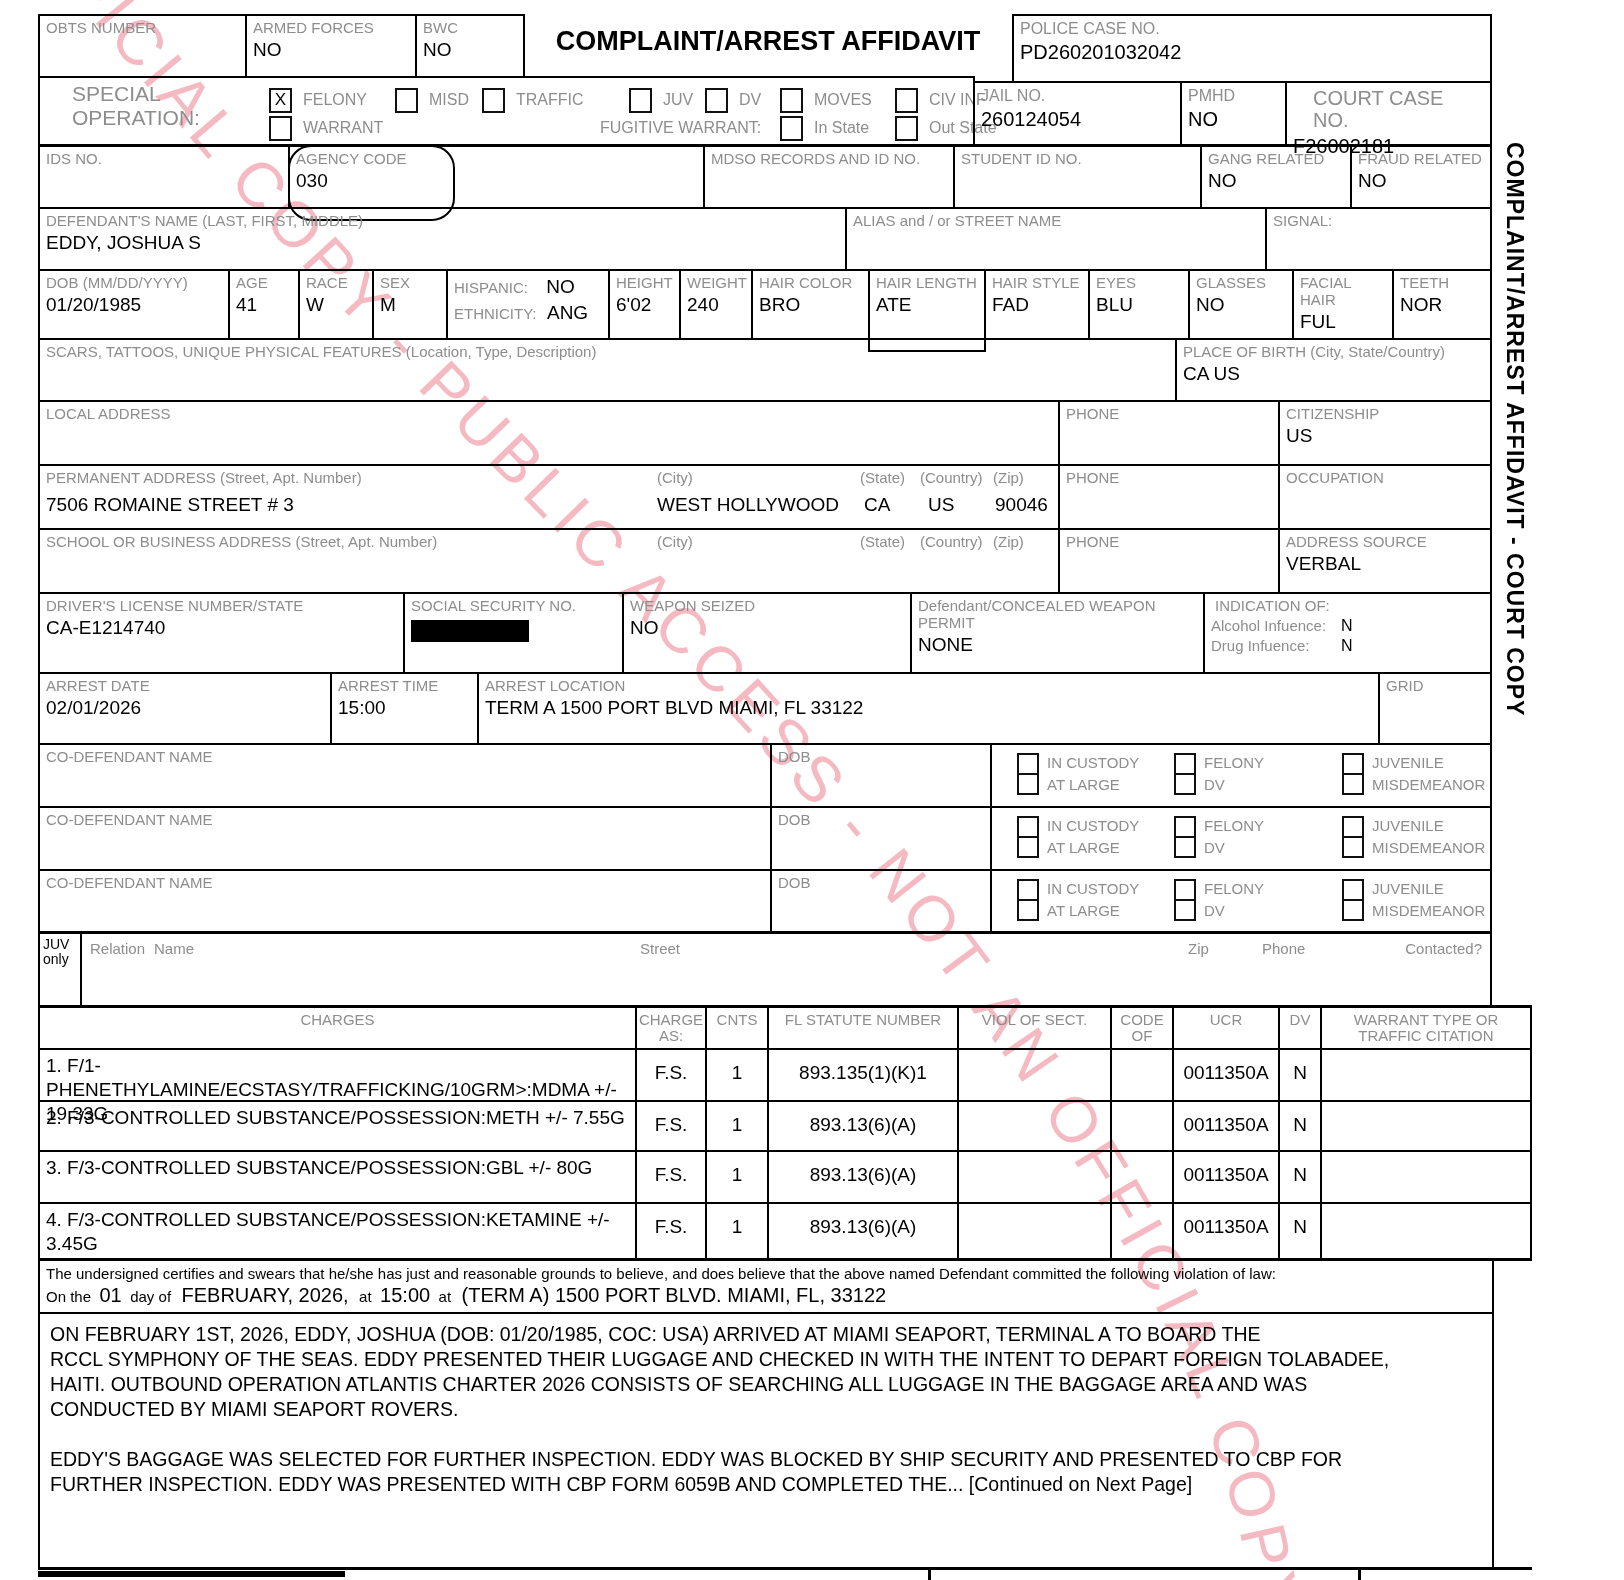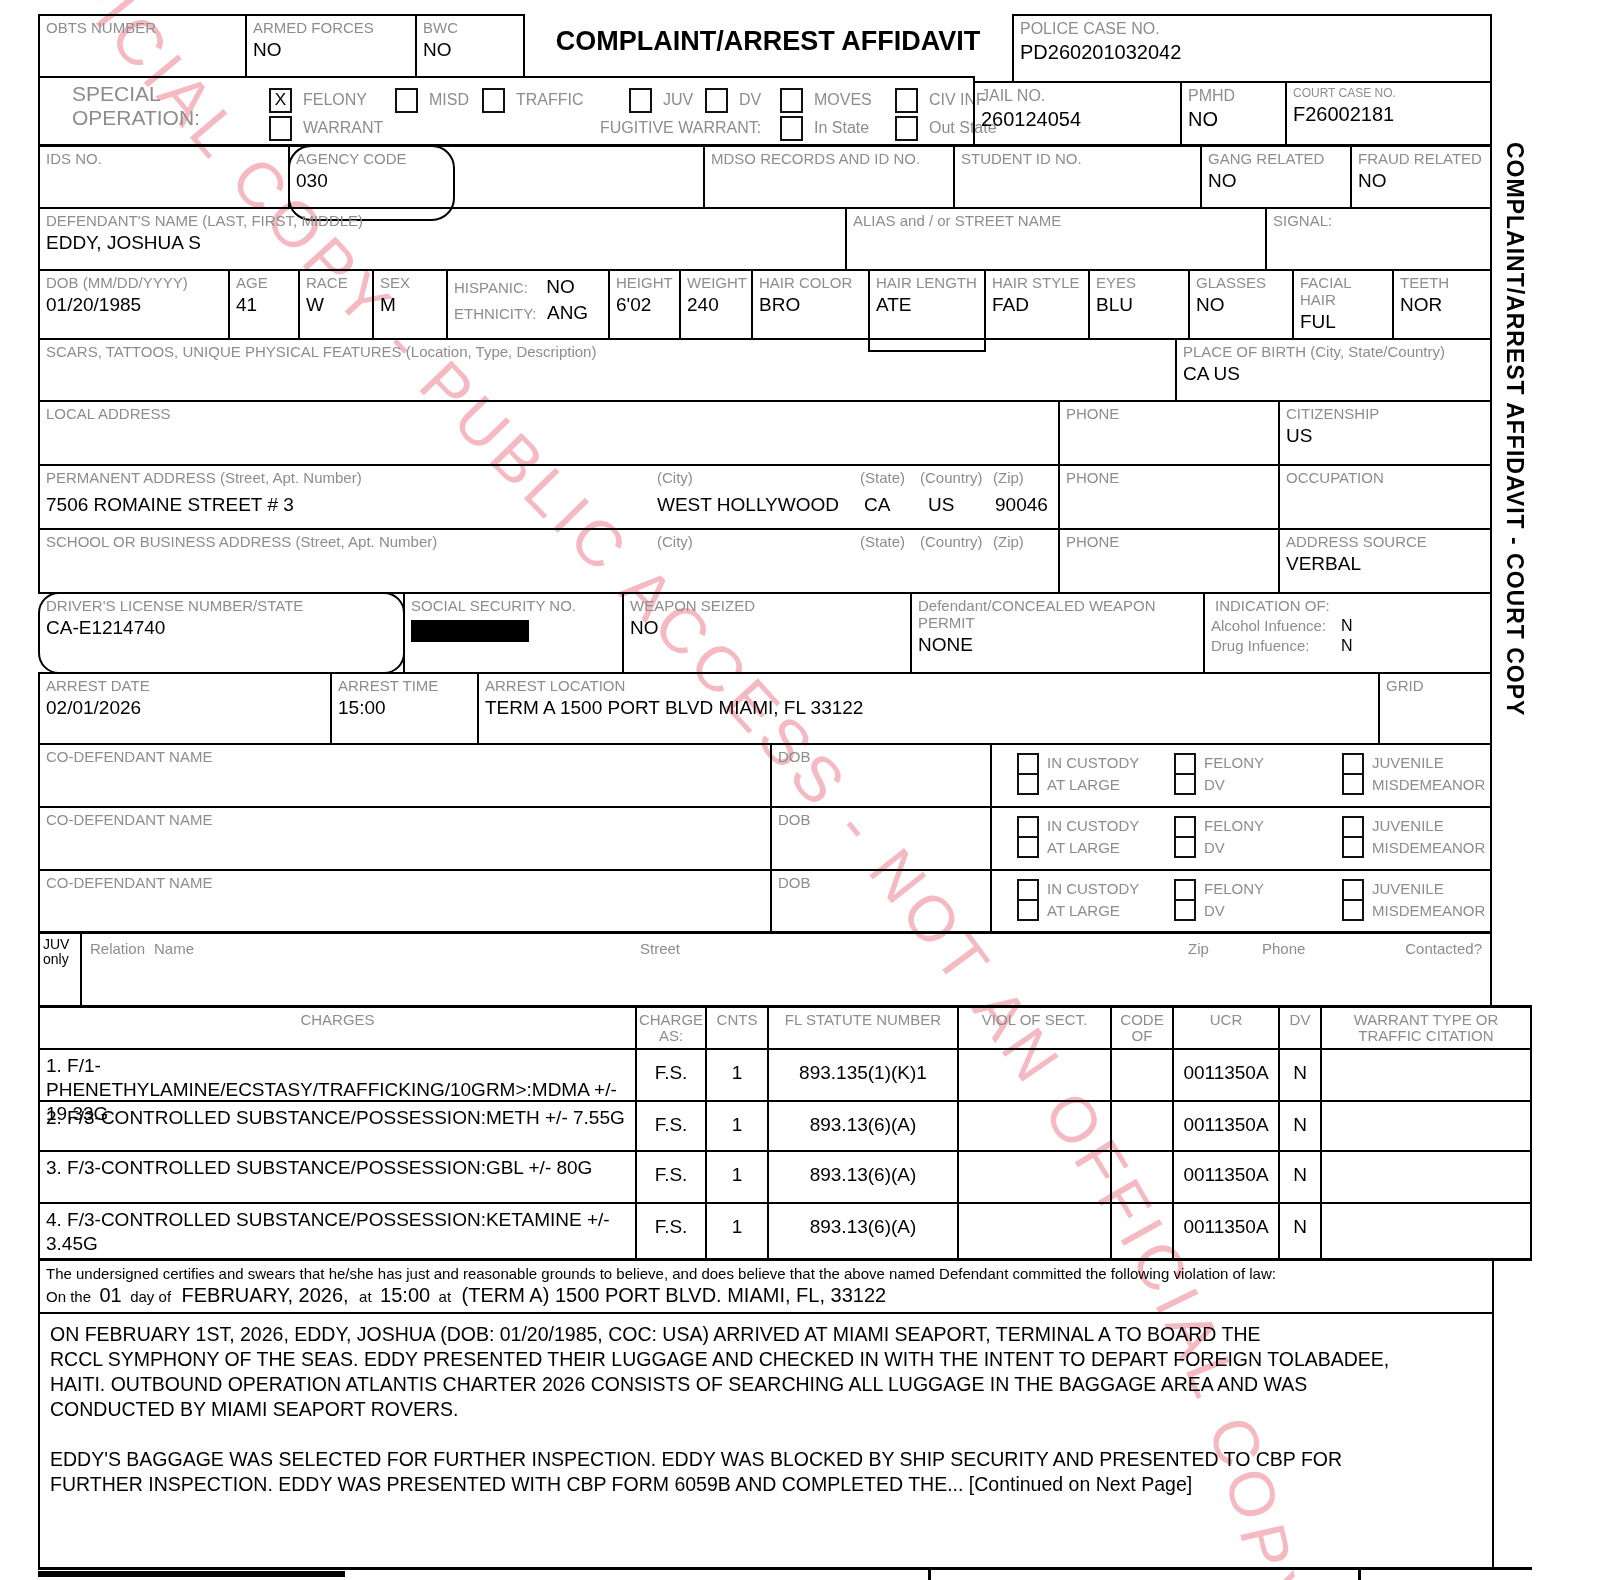--- a/index.html
+++ b/index.html
@@ -88,21 +88,21 @@
     </div>
     <div class="c" style="left:973px;top:81px;width:209px;height:66px;">
       <div class="lb" style="font-size:16px;">JAIL NO.</div>
       <div class="v" style="font-size:20px;">260124054</div>
     </div>
     <div class="c" style="left:1180px;top:81px;width:107px;height:66px;">
       <div class="lb" style="font-size:16px;">PMHD</div>
       <div class="v" style="font-size:20px;">NO</div>
     </div>
     <div class="c" style="left:1285px;top:81px;width:207px;height:66px;">
-      <div class="lb" style="font-size:12px;">COURT CASE NO.</div>
+      <div class="lb" style="font-size:20px;margin-left:20px;">COURT CASE NO.</div>
       <div class="v" style="font-size:20px;">F26002181</div>
     </div>
     <div class="hl" style="left:38px;top:144px;width:1454px;height:3px;"></div>
 
     <div class="c" style="left:38px;top:145px;width:252px;height:64px;">
       <div class="lb">IDS NO.</div>
     </div>
     <div class="c" style="left:288px;top:145px;width:167px;height:76px;border-radius:23px;">
       <div class="lb">AGENCY CODE</div>
       <div class="v">030</div>
@@ -238,21 +238,21 @@
       <div class="lb abs" style="left:947px;top:0;">(Zip)</div>
     </div>
     <div class="c" style="left:1058px;top:528px;width:222px;height:66px;">
       <div class="lb">PHONE</div>
     </div>
     <div class="c" style="left:1278px;top:528px;width:214px;height:66px;">
       <div class="lb">ADDRESS SOURCE</div>
       <div class="v">VERBAL</div>
     </div>
 
-    <div class="c" style="left:38px;top:592px;width:367px;height:82px;border-radius:21px;">
+    <div class="c" style="left:38px;top:592px;width:367px;height:82px;">
       <div class="lb">DRIVER'S LICENSE NUMBER/STATE</div>
       <div class="v">CA-E1214740</div>
     </div>
     <div class="c" style="left:403px;top:592px;width:221px;height:82px;">
       <div class="lb">SOCIAL SECURITY NO.</div>
       <div class="abs" style="left:6px;top:26px;width:118px;height:22px;background:#000;"></div>
     </div>
     <div class="c" style="left:622px;top:592px;width:290px;height:82px;">
       <div class="lb">WEAPON SEIZED</div>
       <div class="v">NO</div>

